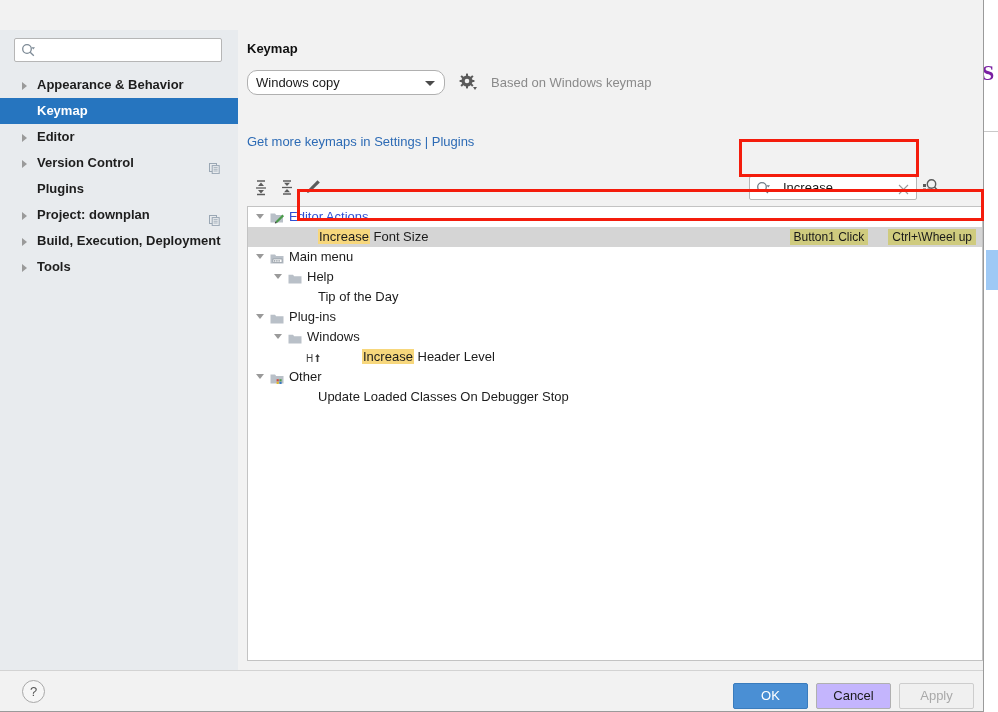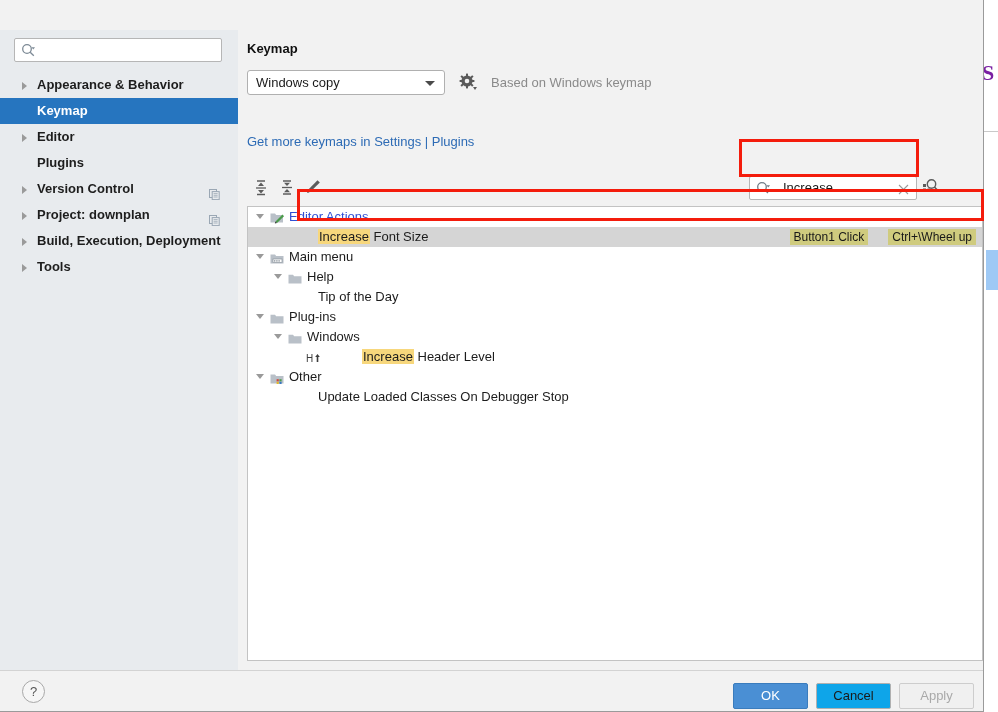--- a/index.html
+++ b/index.html
@@ -102,21 +102,21 @@
   #content {
     position: absolute; left: 238px; top: 30px; width: 745px; height: 640px;
     background: #f2f2f2;
   }
   #content-title {
     position: absolute; left: 9px; top: 11px;
     font-size: 13px; font-weight: bold; color: #111111;
   }
   #keymap-select {
     position: absolute; left: 9px; top: 40px; width: 198px; height: 25px;
-    background: #ffffff; border: 1px solid #b0b0b0; border-radius: 3px;
+    background: #ffffff; border: 1px solid #b0b0b0; border-radius: 10px;
     cursor: pointer;
   }
   #keymap-select .label {
     position: absolute; left: 8px; top: 4px; font-size: 13px; color: #1a1a1a;
   }
   #keymap-select .caret {
     position: absolute; right: 9px; top: 10px;
     width: 0; height: 0;
     border-top: 5px solid #4a4a4a;
     border-left: 5px solid transparent;
@@ -199,21 +199,21 @@
   }
   #help-btn span {
     position: absolute; left: 0; top: 0; width: 21px; text-align: center;
     font-size: 13px; color: #555555; line-height: 21px;
   }
   .dlg-btn {
     position: absolute; top: 12px; height: 26px; line-height: 24px;
     font-size: 13px; text-align: center; border-radius: 2px; cursor: pointer;
   }
   #ok-btn { left: 733px; width: 75px; background: #4a8fd4; border: 1px solid #3a7cbd; color: #ffffff; }
-  #cancel-btn { left: 816px; width: 75px; background: #0ea5e9; border: 1px solid #b0b0b0; color: #1a1a1a; }
+  #cancel-btn { left: 816px; width: 75px; background: #c4b5fd; border: 1px solid #b0b0b0; color: #1a1a1a; }
   #apply-btn { left: 899px; width: 75px; background: #f0f0f0; border: 1px solid #cdcdcd; color: #a9a9a9; }
 </style>
 </head>
 <body>
 
 <div id="bg-layer">
   <div id="bg-rule"></div>
   <div id="bg-letter">S</div>
   <div id="bg-blue-block"></div>
 </div>
@@ -228,28 +228,28 @@
           <circle cx="6" cy="6" r="4.3" fill="none" stroke="#7d8a96" stroke-width="1.3"></circle>
           <line x1="9.2" y1="9.2" x2="12.8" y2="12.8" stroke="#7d8a96" stroke-width="1.3"></line>
           <path d="M10.5 4.2 L14 4.2 L12.25 6.6 Z" fill="#7d8a96"></path>
         </svg>
       </span>
     </div>
     <div class="tree-root" id="sidebar-items">
         <div class="nav-item"><span class="nav-arrow"></span><span>Appearance &amp; Behavior</span></div>
         <div class="nav-item selected"><span>Keymap</span></div>
         <div class="nav-item"><span class="nav-arrow"></span><span>Editor</span></div>
-        <div class="nav-item"><span>Plugins</span></div>
         <div class="nav-item"><span class="nav-arrow"></span><span>Version Control</span><span class="nav-copy-icon"><svg width="11" height="11" viewBox="0 0 11 11">
               <rect x="0.5" y="0.5" width="7" height="8" fill="none" stroke="#9aa7b4" stroke-width="1"></rect>
               <rect x="3.2" y="2.6" width="7" height="8" fill="#e8ebee" stroke="#9aa7b4" stroke-width="1"></rect>
               <line x1="4.6" y1="4.6" x2="8.6" y2="4.6" stroke="#9aa7b4" stroke-width="0.8"></line>
               <line x1="4.6" y1="6.3" x2="8.6" y2="6.3" stroke="#9aa7b4" stroke-width="0.8"></line>
               <line x1="4.6" y1="8.0" x2="8.6" y2="8.0" stroke="#9aa7b4" stroke-width="0.8"></line>
             </svg></span></div>
+        <div class="nav-item"><span>Plugins</span></div>
         <div class="nav-item"><span class="nav-arrow"></span><span>Project: downplan</span><span class="nav-copy-icon"><svg width="11" height="11" viewBox="0 0 11 11">
               <rect x="0.5" y="0.5" width="7" height="8" fill="none" stroke="#9aa7b4" stroke-width="1"></rect>
               <rect x="3.2" y="2.6" width="7" height="8" fill="#e8ebee" stroke="#9aa7b4" stroke-width="1"></rect>
               <line x1="4.6" y1="4.6" x2="8.6" y2="4.6" stroke="#9aa7b4" stroke-width="0.8"></line>
               <line x1="4.6" y1="6.3" x2="8.6" y2="6.3" stroke="#9aa7b4" stroke-width="0.8"></line>
               <line x1="4.6" y1="8.0" x2="8.6" y2="8.0" stroke="#9aa7b4" stroke-width="0.8"></line>
             </svg></span></div>
         <div class="nav-item"><span class="nav-arrow"></span><span>Build, Execution, Deployment</span></div>
         <div class="nav-item"><span class="nav-arrow"></span><span>Tools</span></div>
       </div>

